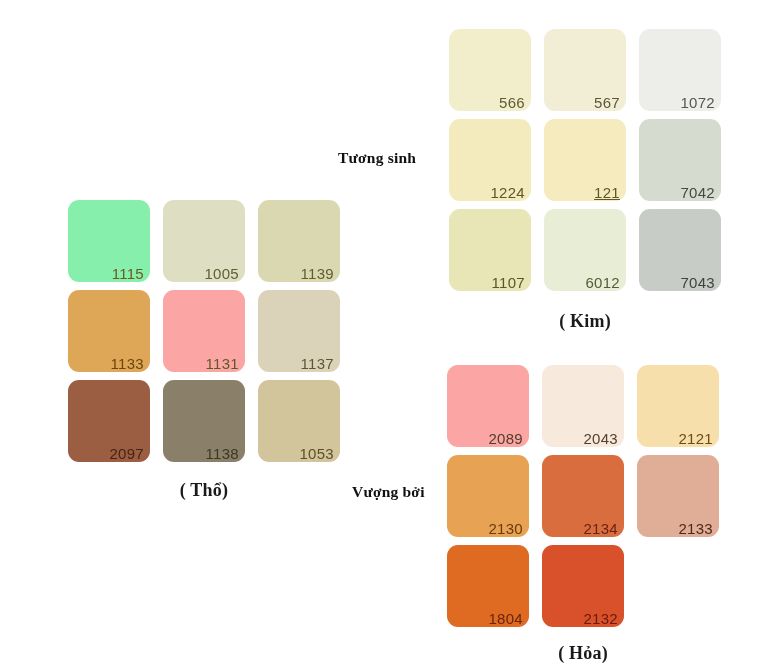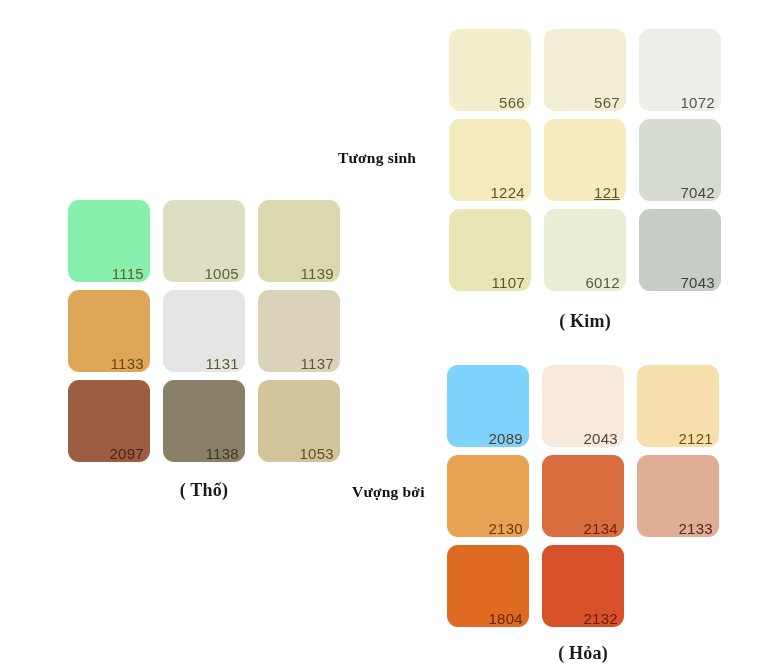--- a/index.html
+++ b/index.html
@@ -98,21 +98,21 @@
       </div>
       <div class="swatch" style="background: rgb(222, 222, 194);">
         <span class="swatch-code" style="color: rgb(94, 94, 56);">1005</span>
       </div>
       <div class="swatch" style="background: rgb(217, 216, 176);">
         <span class="swatch-code" style="color: rgb(94, 94, 51);">1139</span>
       </div>
       <div class="swatch" style="background: rgb(222, 167, 87);">
         <span class="swatch-code" style="color: rgb(107, 68, 16);">1133</span>
       </div>
-      <div class="swatch" style="background: #e5e5e5;">
+      <div class="swatch" style="background: #fca5a5;">
         <span class="swatch-code" style="color: rgb(94, 90, 36);">1131</span>
       </div>
       <div class="swatch" style="background: rgb(219, 210, 186);">
         <span class="swatch-code" style="color: rgb(94, 87, 54);">1137</span>
       </div>
       <div class="swatch" style="background: rgb(155, 94, 66);">
         <span class="swatch-code" style="color: rgb(74, 34, 20);">2097</span>
       </div>
       <div class="swatch" style="background: rgb(138, 128, 105);">
         <span class="swatch-code" style="color: rgb(61, 55, 38);">1138</span>
@@ -152,21 +152,21 @@
       </div>
       <div class="swatch" style="background: rgb(199, 204, 199);">
         <span class="swatch-code" style="color: rgb(63, 66, 61);">7043</span>
       </div>
     </div>
     <div class="group-caption" id="caption-kim">( Kim)</div>
   </div>
 
   <div class="palette-group" id="group-hoa">
     <div class="swatch-grid">
-      <div class="swatch" style="background: #7dd3fc;">
+      <div class="swatch" style="background: #fca5a5;">
         <span class="swatch-code" style="color: rgb(79, 63, 41);">2089</span>
       </div>
       <div class="swatch" style="background: rgb(247, 234, 220);">
         <span class="swatch-code" style="color: rgb(85, 64, 44);">2043</span>
       </div>
       <div class="swatch" style="background: rgb(247, 223, 172);">
         <span class="swatch-code" style="color: rgb(107, 76, 20);">2121</span>
       </div>
       <div class="swatch" style="background: rgb(232, 162, 84);">
         <span class="swatch-code" style="color: rgb(107, 58, 12);">2130</span>

